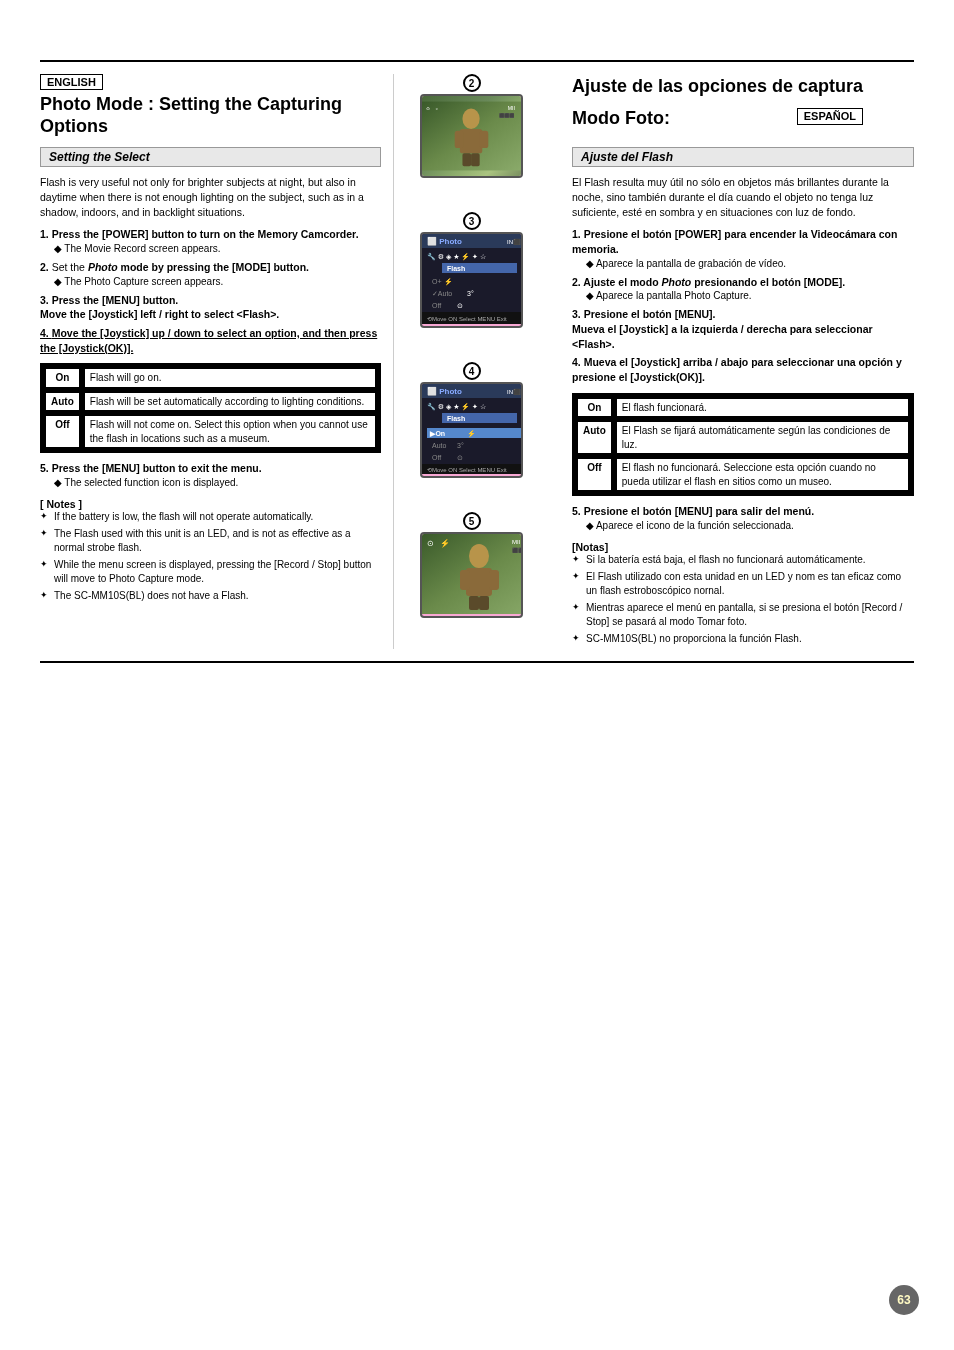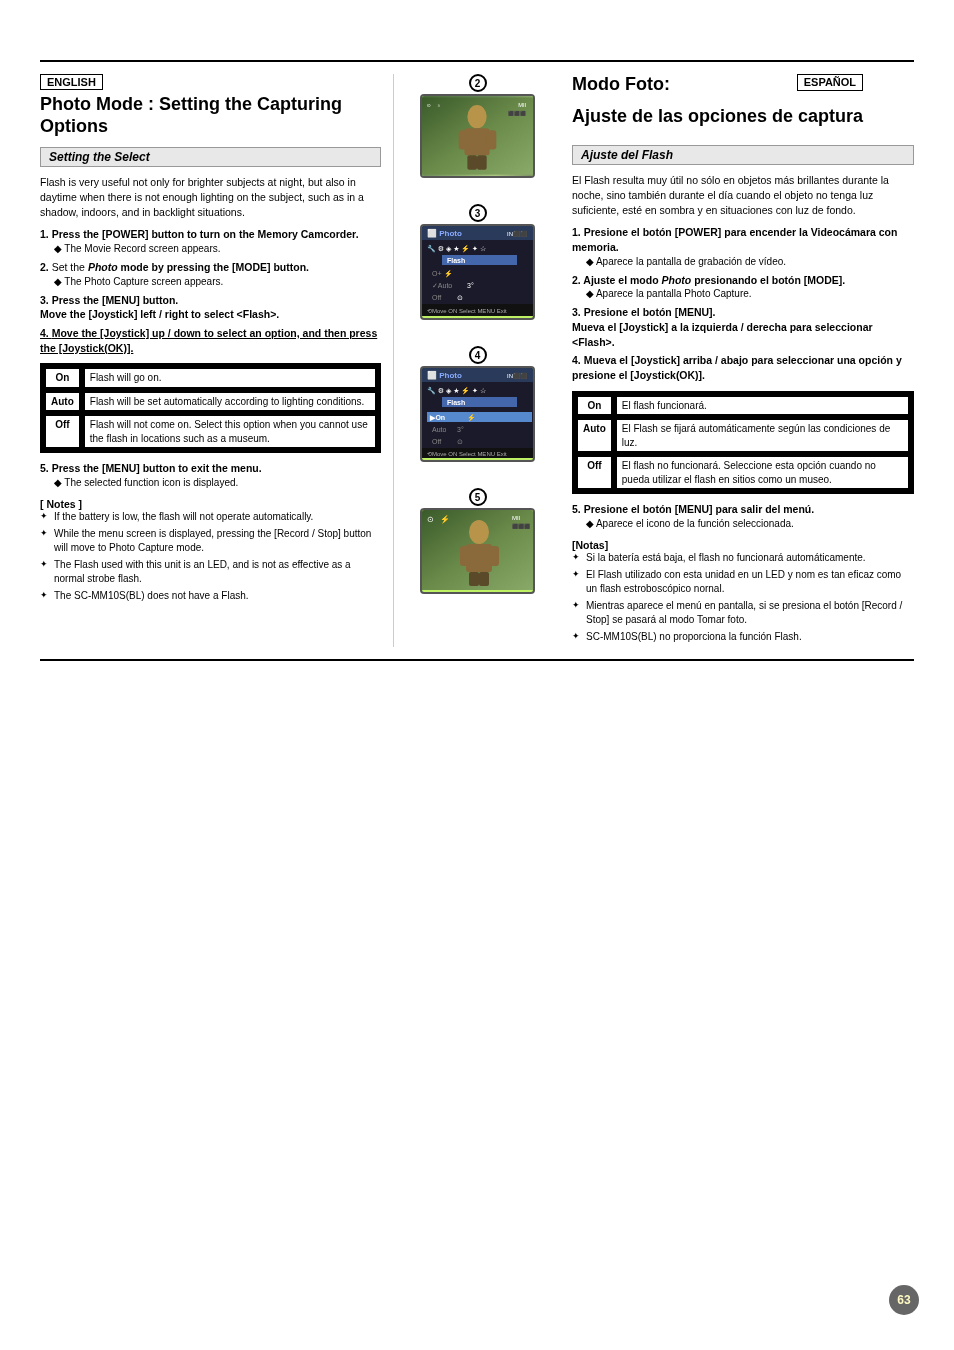--- a/index.html
+++ b/index.html
@@ -128,26 +128,26 @@
 
     .note-item::before {
       content: "✦";
       position: absolute;
       left: 0;
       font-size: 9px;
     }
 
     
     .cam-screen {
-      width: 115px;
-      background: #bef264;
+      width: 103px;
+      background: #f9a8d4;
       border: 2px solid #555;
       border-radius: 4px;
       overflow: hidden;
-      margin-bottom: 16px;
+      margin-bottom: 24px;
     }
 
     .cam-screen-img {
       width: 100%;
       height: 80px;
       background: linear-gradient(135deg, #4a6a3a 0%, #6a8a5a 40%, #8aaa6a 60%, #aac480 80%, #7a9060 100%);
       position: relative;
       display: flex;
       align-items: flex-start;
       justify-content: flex-end;
@@ -283,22 +283,22 @@
         <li>
           <span class="bold">5. </span>
           <span class="bold">Press the [MENU] button to exit the menu.</span>
           <span class="sub-bullet" style="display:block; padding-left:14px; font-size:10px;">The selected function icon is displayed.</span>
         </li>
       </ol>
 
       <div class="notes-section">
         <div class="notes-label">[ Notes ]</div>
         <div class="note-item">If the battery is low, the flash will not operate automatically.</div>
+        <div class="note-item">The Flash used with this unit is an LED, and is not as effective as a normal strobe flash.</div>
         <div class="note-item">While the menu screen is displayed, pressing the [Record / Stop] button will move to Photo Capture mode.</div>
-        <div class="note-item">The Flash used with this unit is an LED, and is not as effective as a normal strobe flash.</div>
         <div class="note-item">The SC-MM10S(BL) does not have a Flash.</div>
       </div>
     </div>
 
     <div class="center-section">
 
       <div class="image-step">
         <div style="display:flex; flex-direction:column; align-items:center;">
           <div class="step-number">2</div>
           <div class="cam-screen">
@@ -422,25 +422,25 @@
           </div>
         </div>
       </div>
 
     </div>
 
     <div class="right-section">
       <div class="header-right">
         <div style="display:flex; justify-content:space-between; align-items:flex-start;">
           <div>
+            <div class="section-title-es" style="margin-top:2px;">Ajuste de las opciones de captura</div>
             <div class="section-title-es">
               <span>Modo Foto:</span>
               <span class="lang-badge" style="float:right; margin-left:10px;">ESPAÑOL</span>
             </div>
-            <div class="section-title-es" style="margin-top:2px;">Ajuste de las opciones de captura</div>
           </div>
         </div>
       </div>
 
       <div class="subsection-heading">Ajuste del Flash</div>
 
       <p class="body-text">El Flash resulta muy útil no sólo en objetos más brillantes durante la noche, sino también durante el día cuando el objeto no tenga luz suficiente, esté en sombra y en situaciones con luz de fondo.</p>
 
       <ol class="num-list">
         <li>

